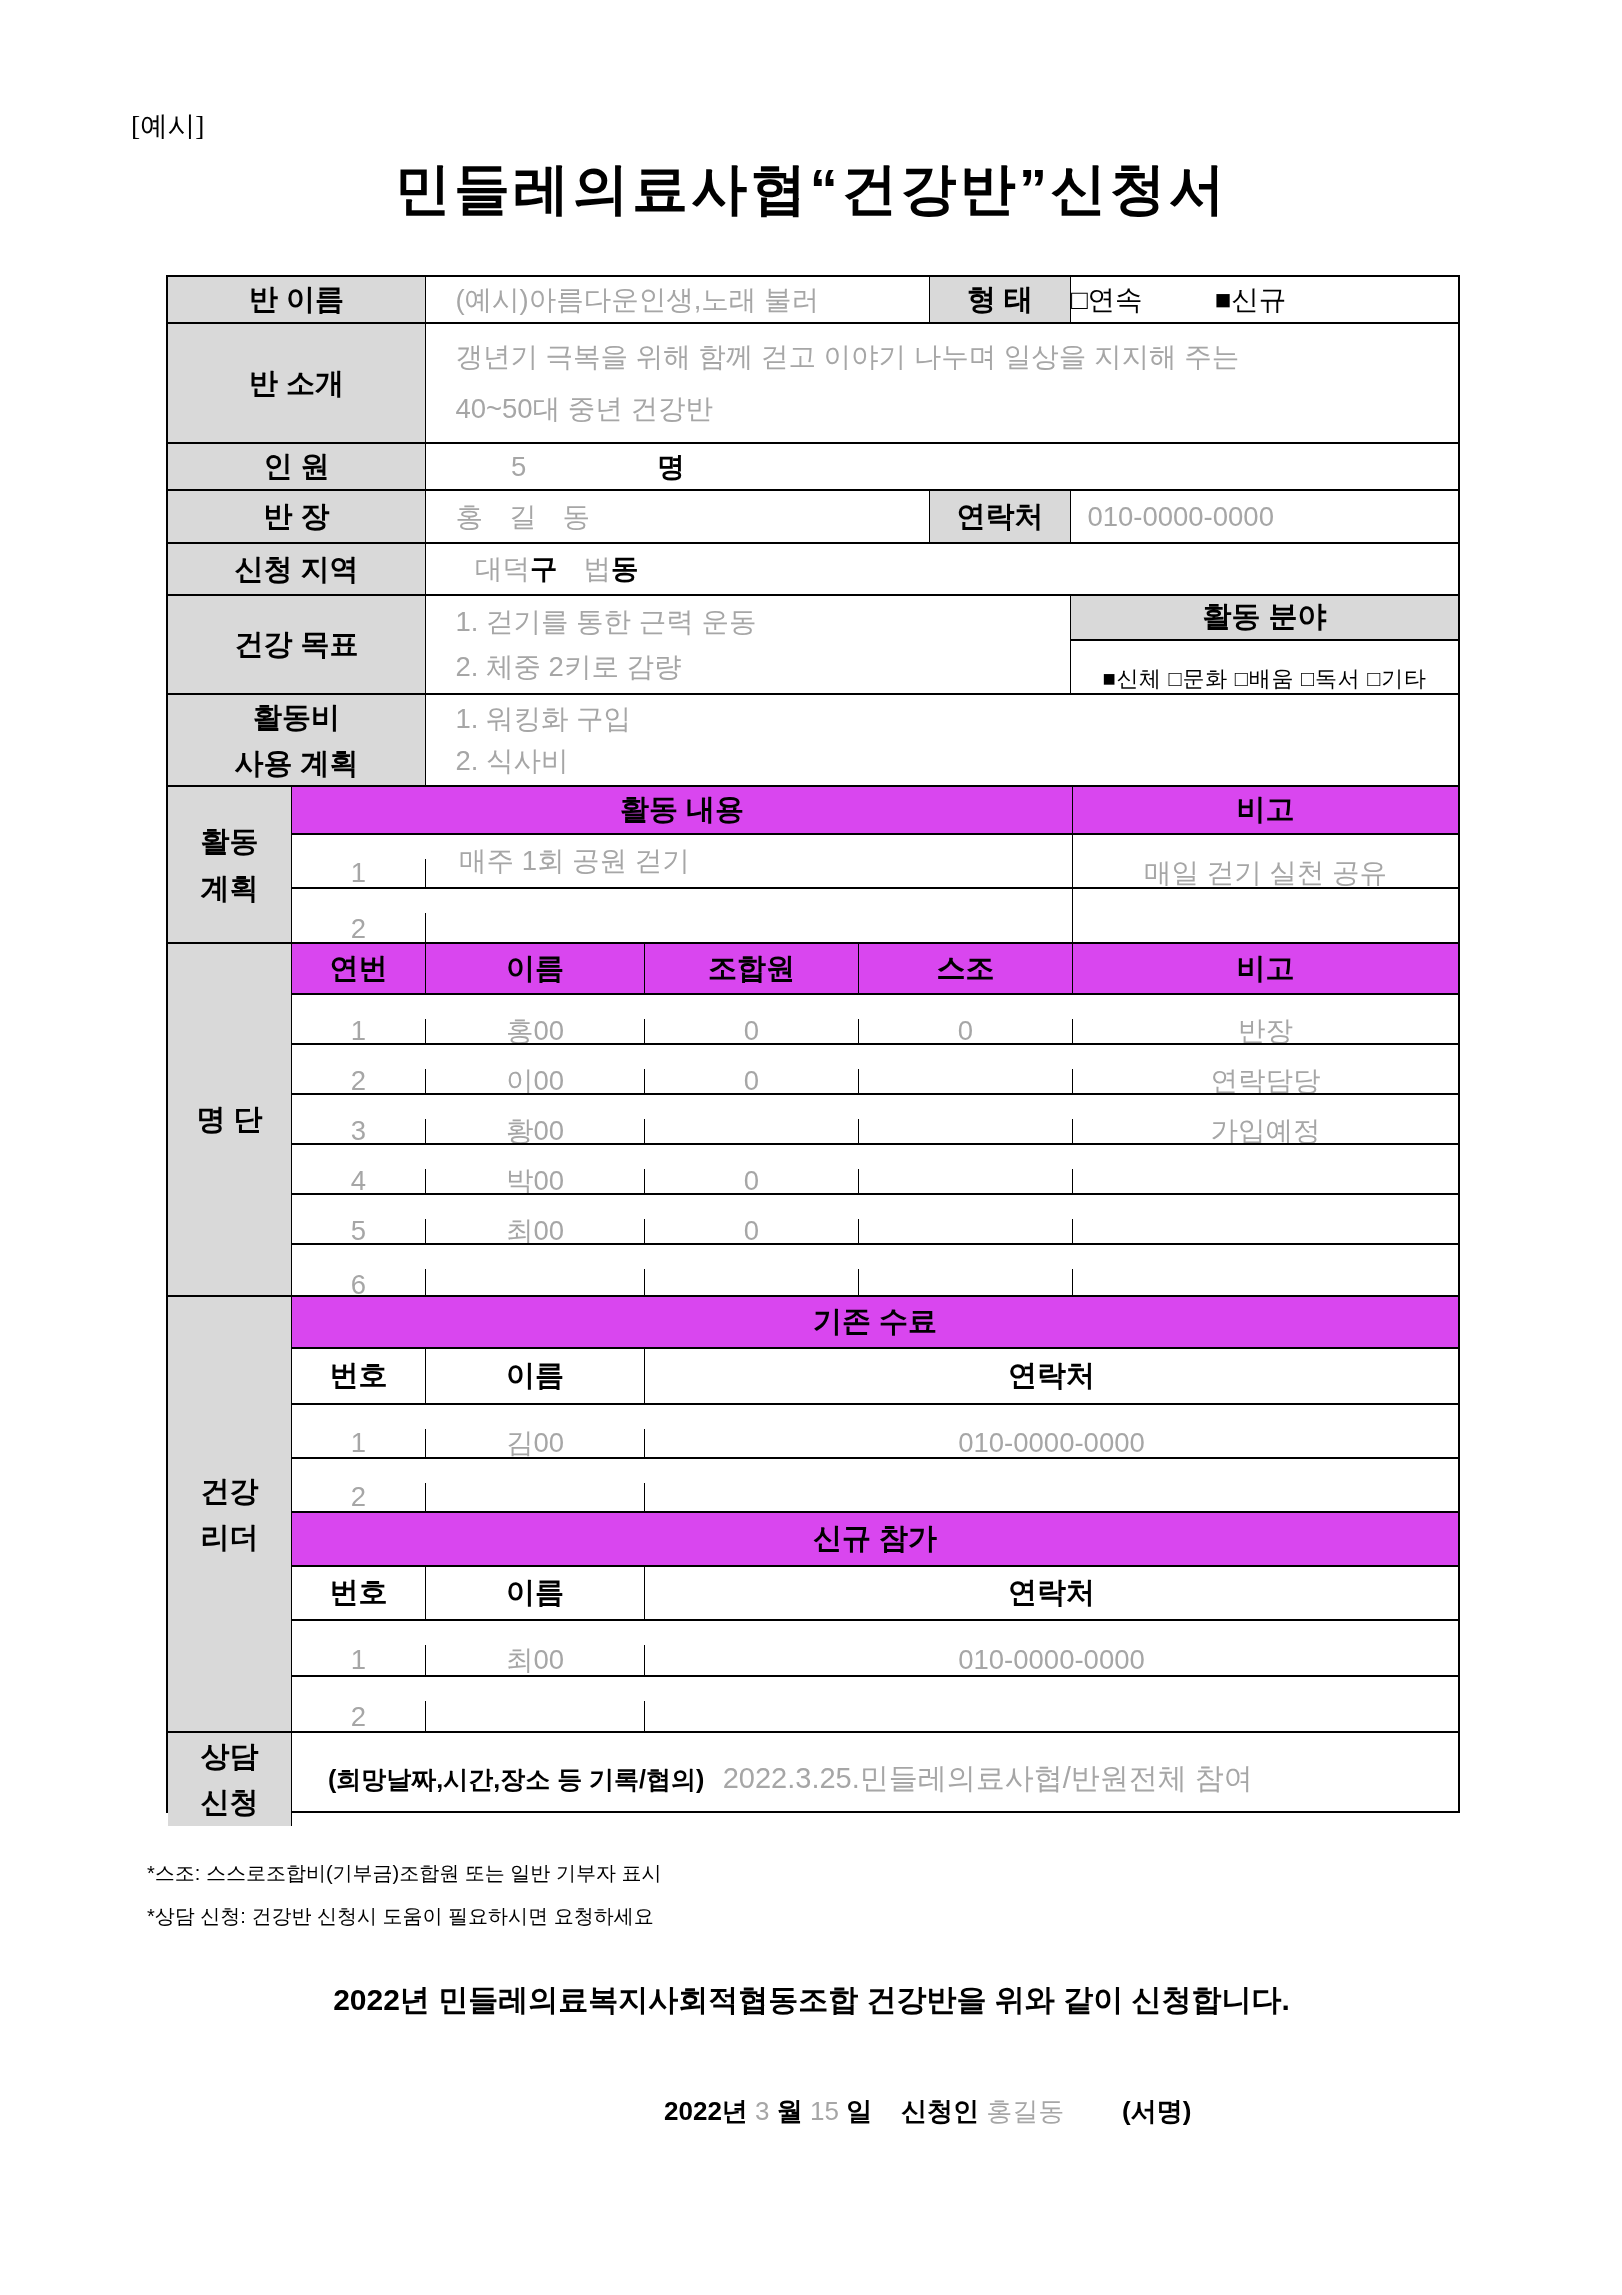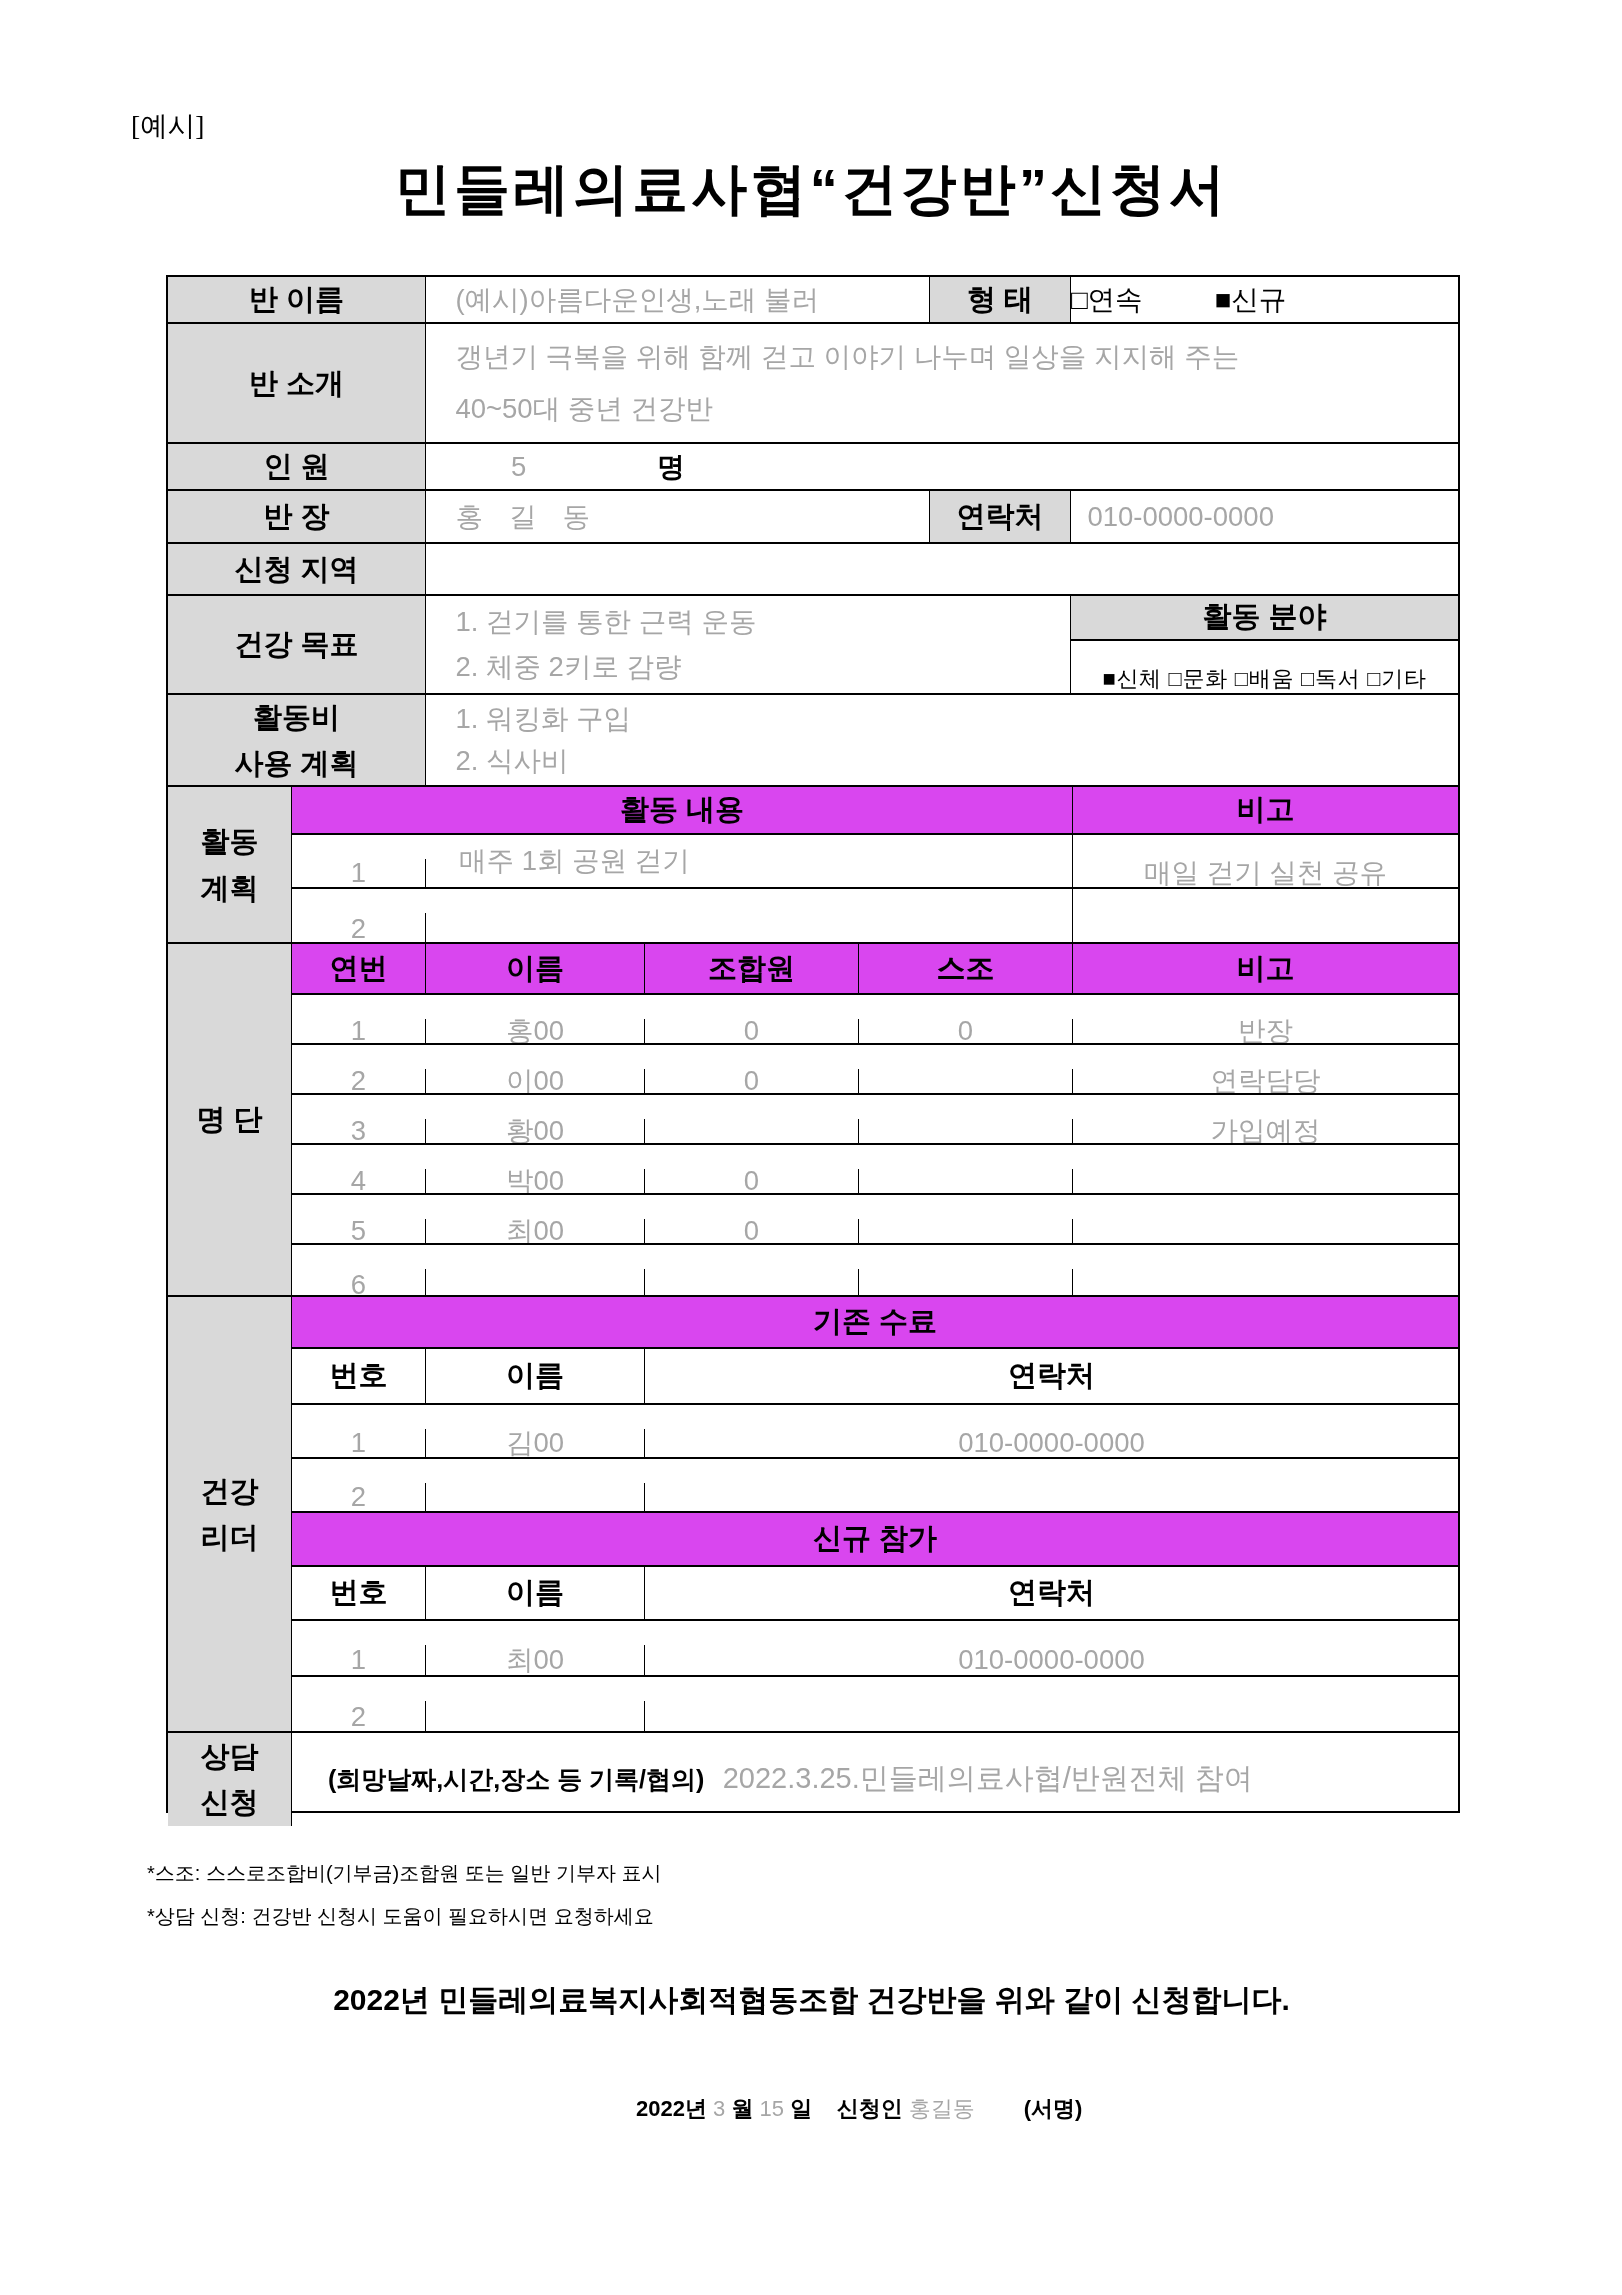--- a/index.html
+++ b/index.html
@@ -44,21 +44,21 @@
   .w215{width:141px;flex:0 0 141px;}
   .grow{flex:1 1 auto;min-width:0;}
   .hd{font-weight:700;font-size:29px;justify-content:center;}
 
   .field-box{flex:1 1 auto;display:flex;flex-direction:column;}
   .field-head{height:48px;border-bottom:2.6px solid #000;box-sizing:border-box;}
   .check-line{font-size:22px;letter-spacing:0.7px;}
 
   .footnote{position:absolute;left:147px;font-size:20px;font-weight:400;}
   .closing{position:absolute;left:0;top:1980px;width:100%;text-align:center;font-size:30px;font-weight:600;}
-  .dateline{position:absolute;left:636px;top:2094px;font-size:22px;font-weight:600;white-space:pre;}
+  .dateline{position:absolute;left:664px;top:2094px;font-size:26px;font-weight:600;white-space:pre;}
   .dateline .ghost{font-weight:400;}
 </style>
 </head>
 <body>
 
 <div class="page">
 
   <div class="example-tag">[예시]</div>
   <div class="doc-title">민들레의료사협“건강반”신청서</div>
 
@@ -92,20 +92,27 @@
 
     <div class="row" style="height:53px">
       <div class="cell lbl wide side-label" style="flex-direction:row">반  장</div>
       <div class="cell w770 padL ghost" style="letter-spacing:9.2px">홍 길 동</div>
       <div class="cell w215 lbl">연락처</div>
       <div class="cell grow noR ghost" style="padding-left:16.4px">010-0000-0000</div>
     </div>
 
     <div class="row" style="height:52px">
       <div class="cell lbl wide side-label" style="flex-direction:row">신청 지역</div>
+      <div class="cell grow noR" style="padding-left:49px">
+        <span class="ghost">대덕</span>
+        <span class="black">구</span>
+        <span style="width:26px"></span>
+        <span class="ghost">법</span>
+        <span class="black">동</span>
+      </div>
     </div>
 
     <div class="row" style="height:99px">
       <div class="cell lbl wide side-label" style="flex-direction:row">건강 목표</div>
       <div class="cell w985 stack ghost">
         <div class="padL">1. 걷기를 통한 근력 운동</div>
         <div class="padL">2. 체중 2키로 감량</div>
       </div>
       <div class="field-box noR">
         <div class="cell noR lbl field-head">활동 분야</div>

